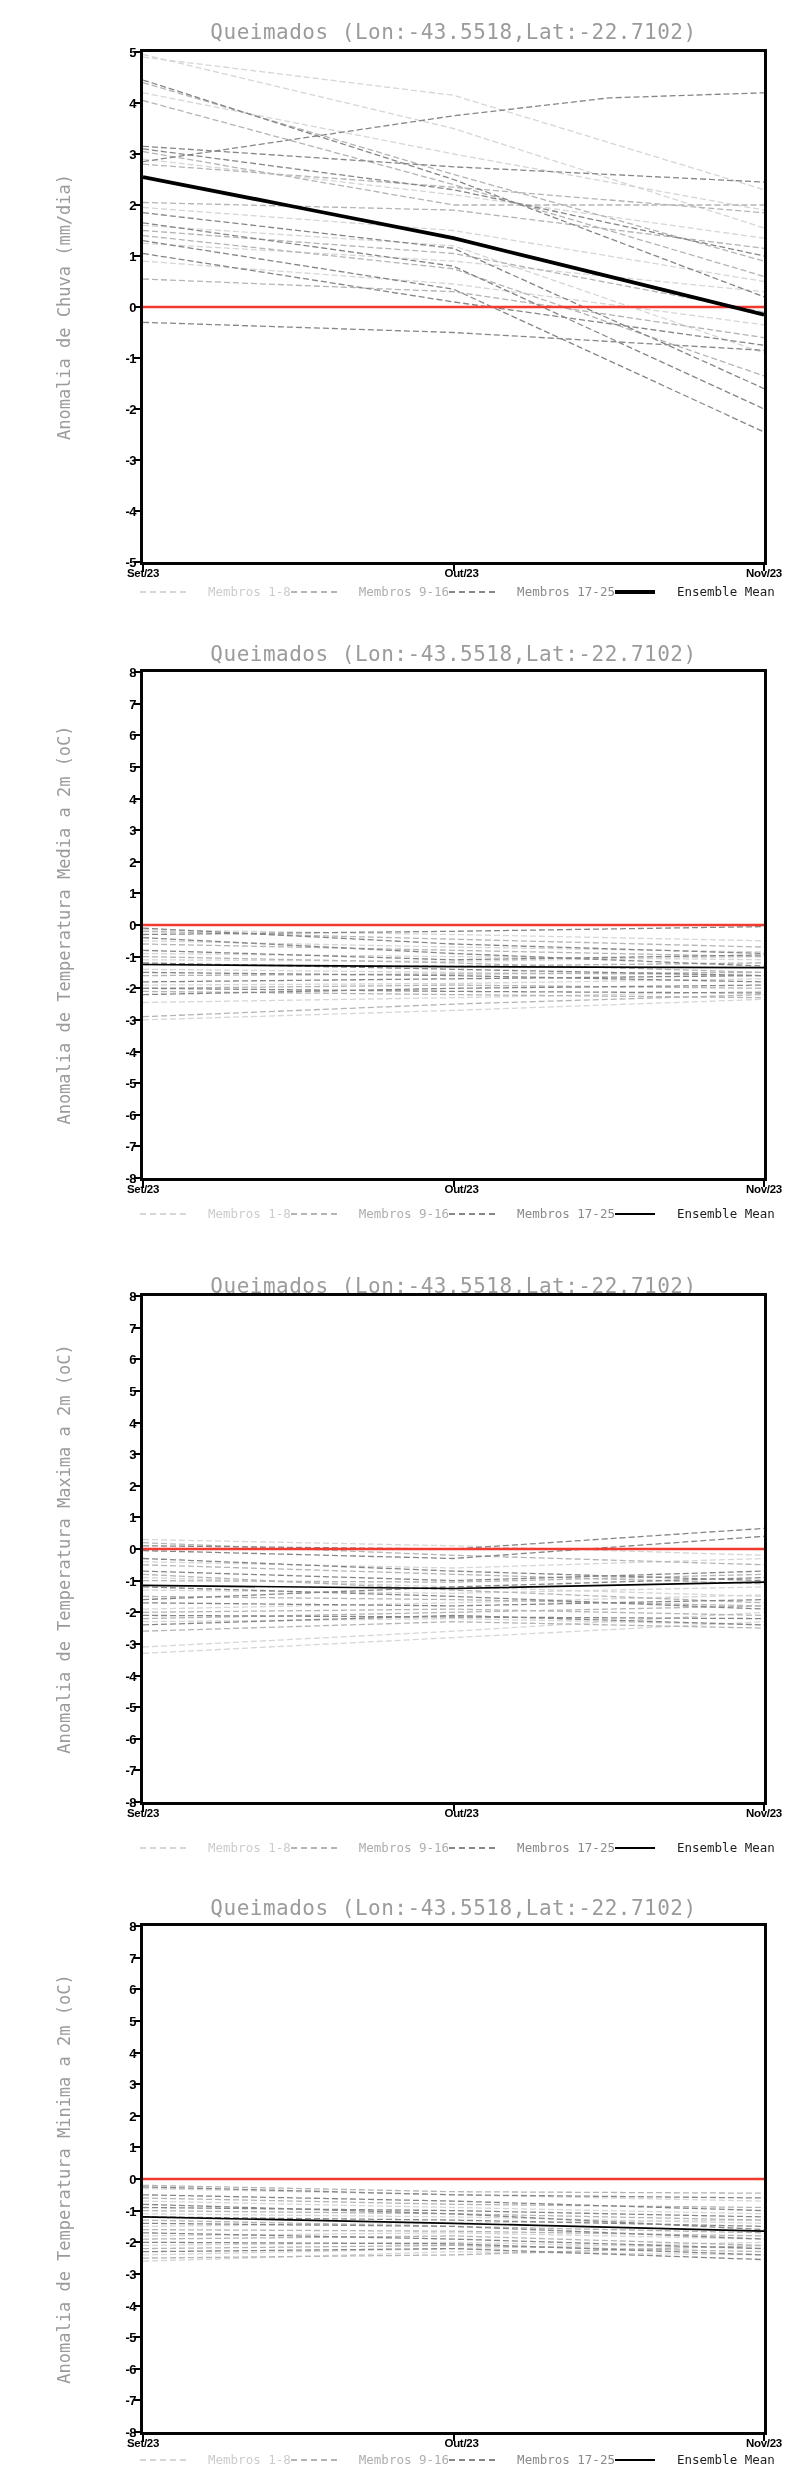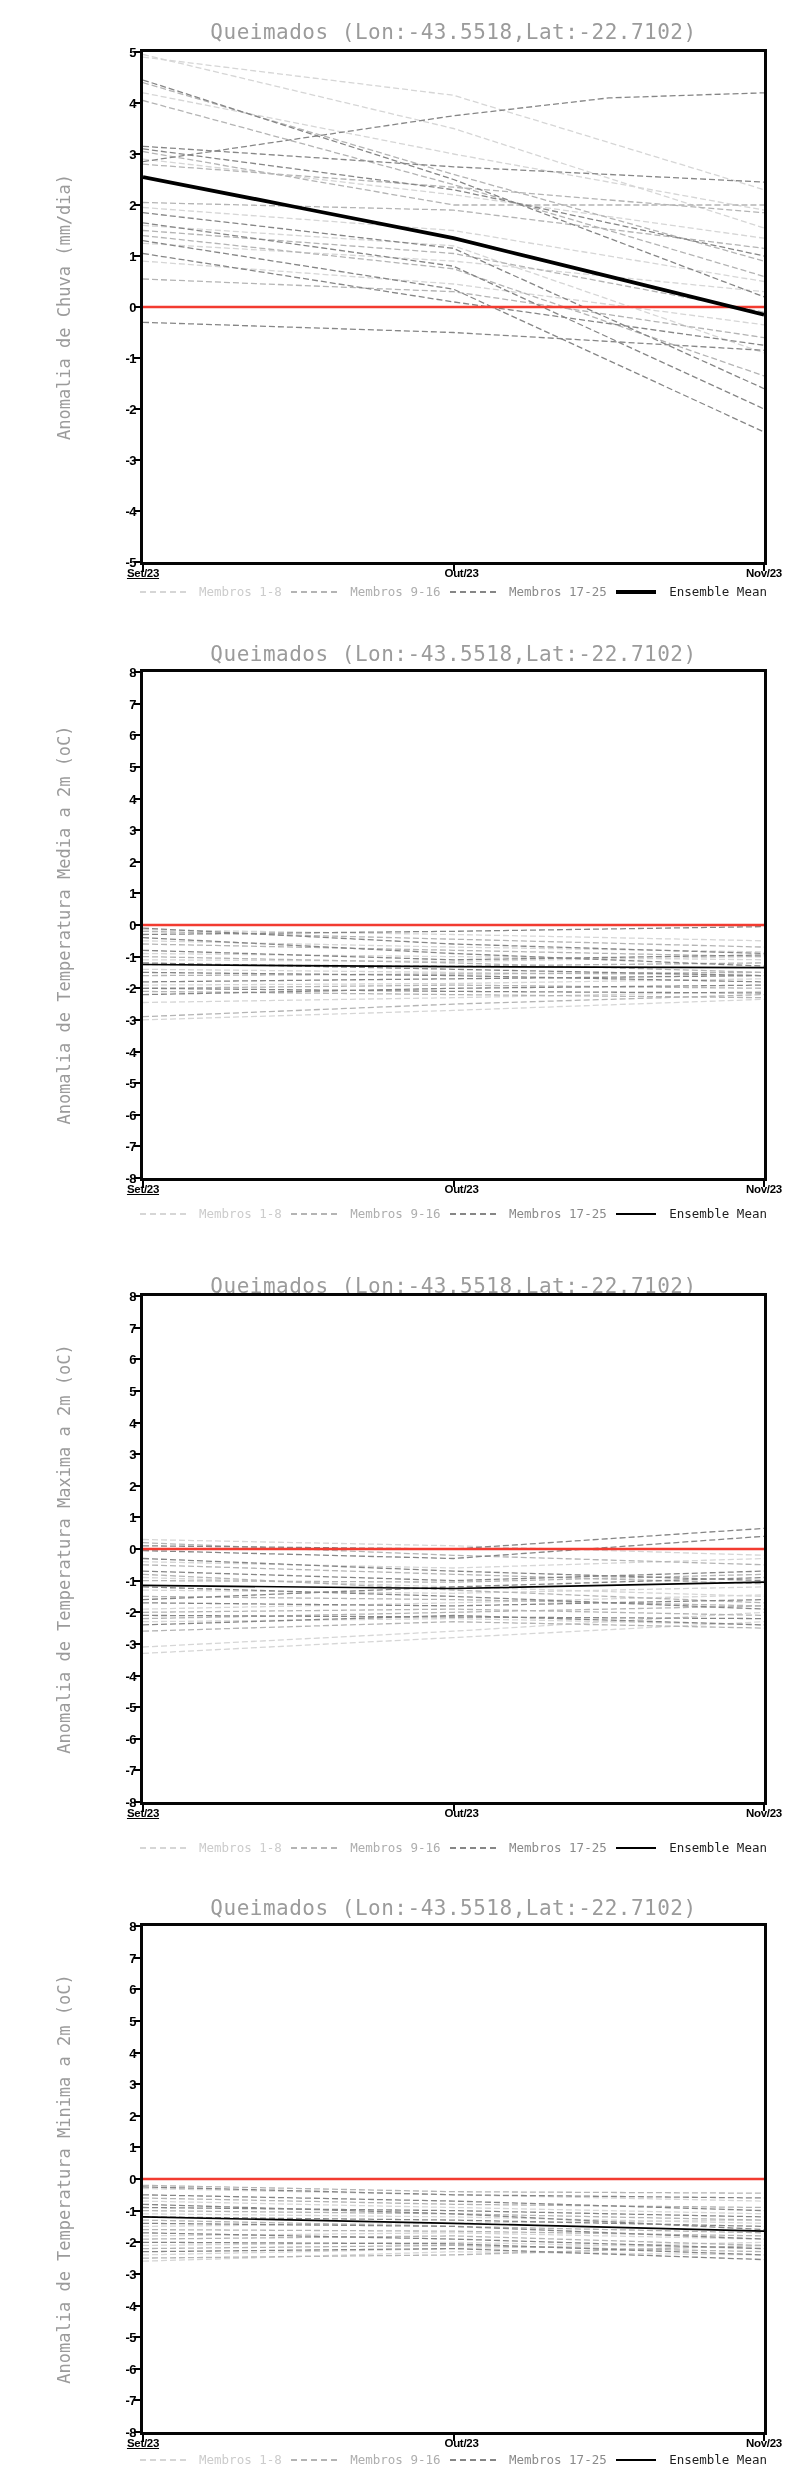--- a/index.html
+++ b/index.html
@@ -22,28 +22,28 @@
   .ytick-num{
     position:absolute;left:0;width:136px;text-align:right;
     font:700 13px "Liberation Sans",sans-serif;letter-spacing:-0.5px;color:#000;line-height:13px;
   }
   .tick-bar{position:absolute;background:#000;}
   .xlabels{position:absolute;left:143px;width:621px;height:14px;}
   .xlab{
     position:absolute;transform:translateX(-50%);top:0;
     font:700 11.5px "Liberation Sans",sans-serif;letter-spacing:-0.3px;color:#000;white-space:nowrap;
   }
-  .xlab:nth-child(1){left:0;text-decoration:underline;}
+  .xlab:nth-child(1){left:0;}
   .xlab:nth-child(2){left:50%;margin-left:8px;}
   .xlab:nth-child(3){left:100%;}
   .legend{
     position:absolute;left:140px;width:627px;display:flex;
     justify-content:space-between;align-items:center;
   }
-  .legend-item{display:flex;align-items:center;gap:13px;}
+  .legend-item{display:flex;align-items:center;gap:22px;}
   .legend-sample{display:inline-block;width:46px;height:2px;}
   .legend-label{font:400 12.5px "DejaVu Sans Mono",monospace;white-space:nowrap;}
 </style>
 </head>
 <body>
 
 <section class="chart-block" style="top:0px">
   <h2 class="chart-title" style="top: 20px;">Queimados (Lon:-43.5518,Lat:-22.7102)</h2>
   <div class="ylabel" style="top: 307px;">Anomalia de Chuva (mm/dia)</div>
   <div class="plot" style="top: 49px; width: 621px; height: 510px;">

